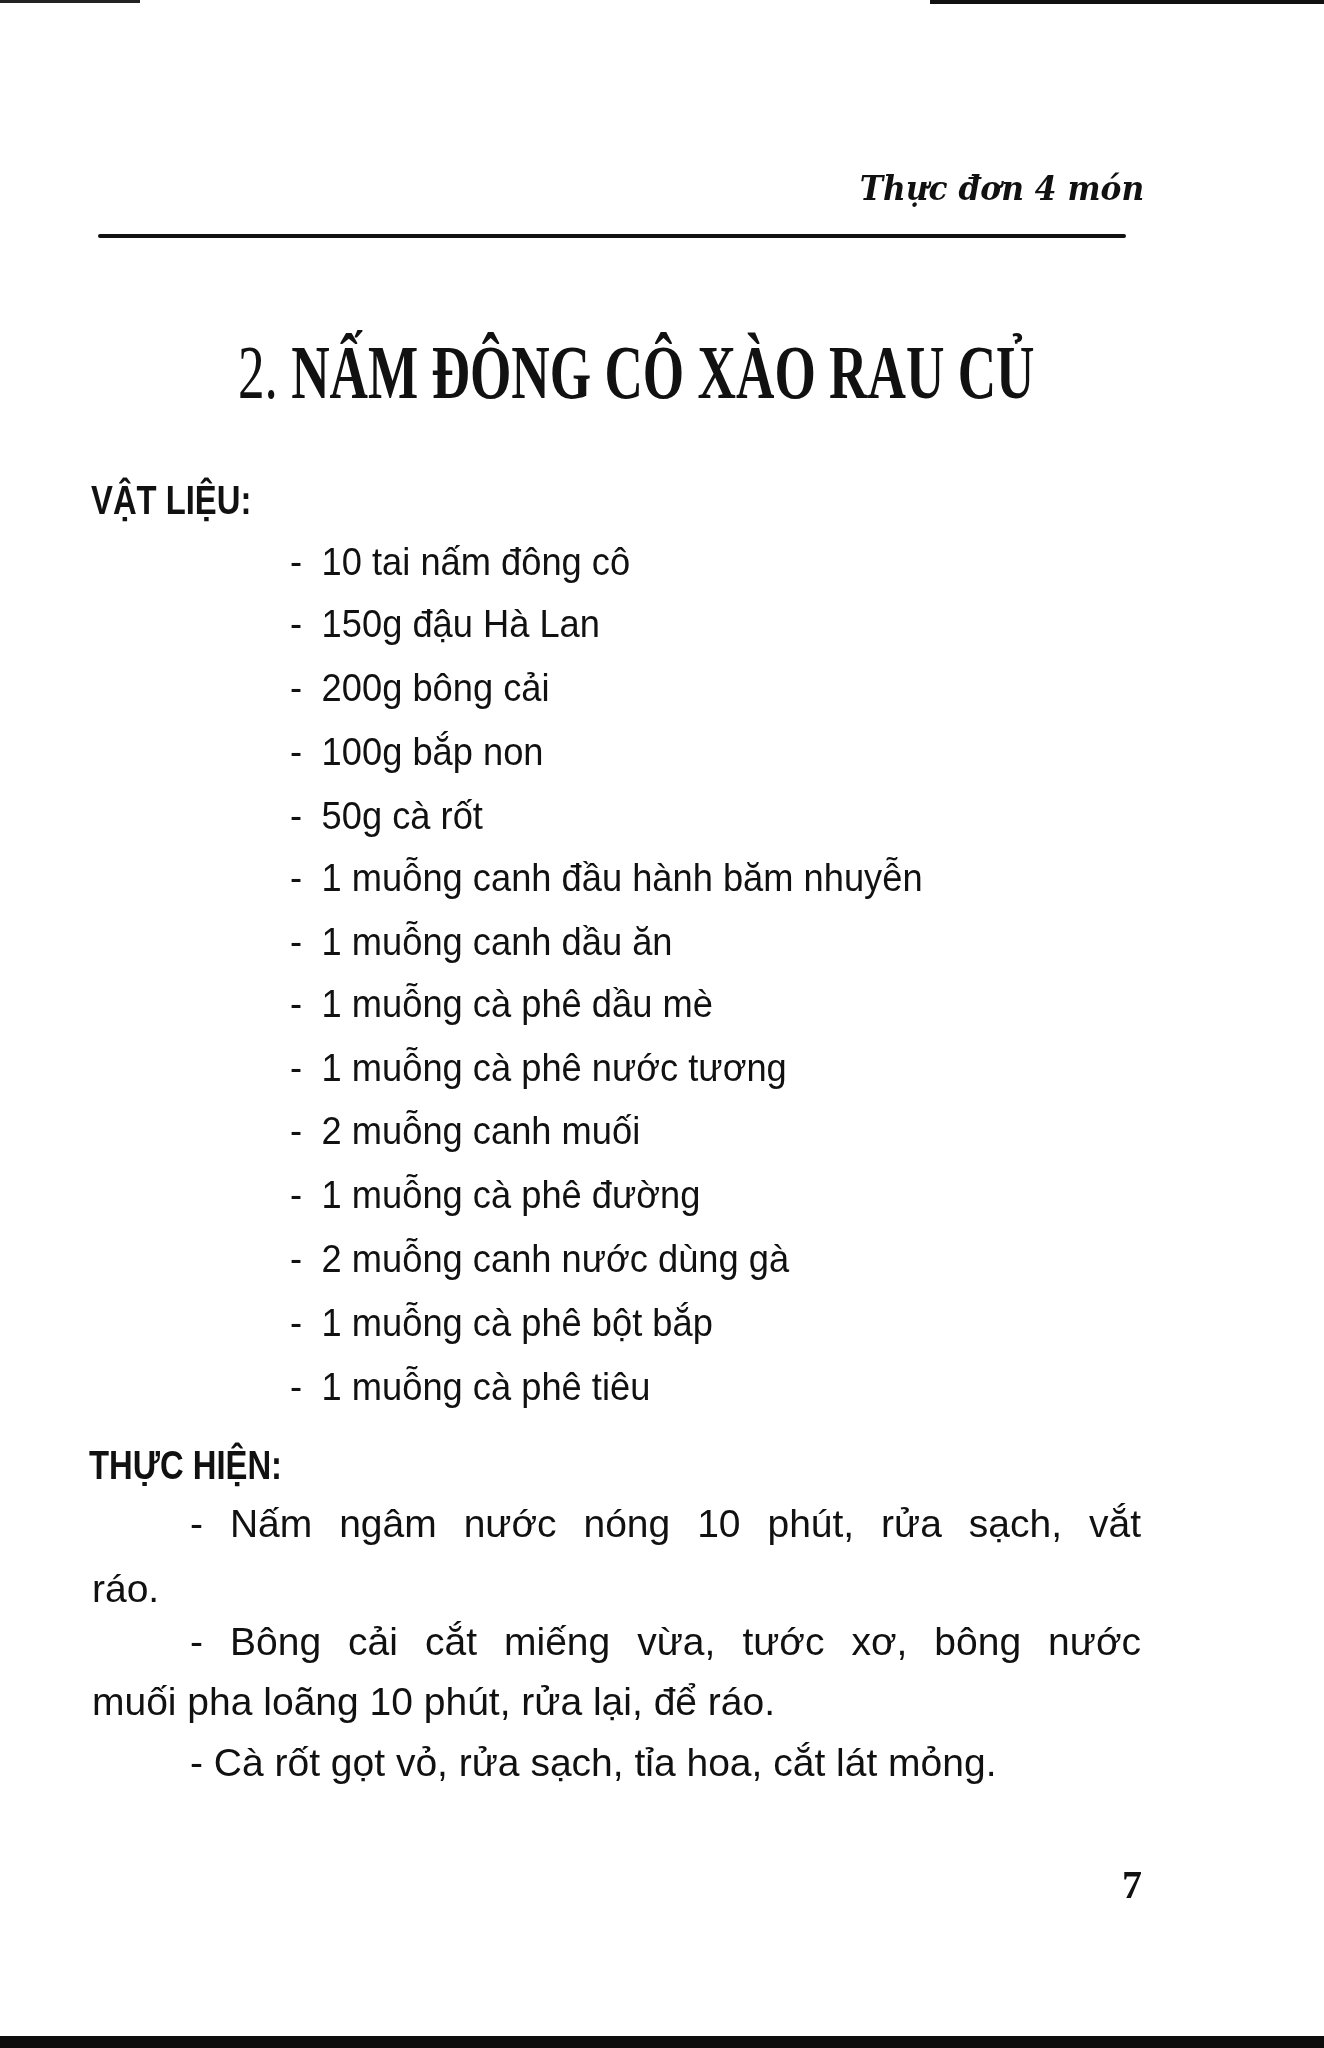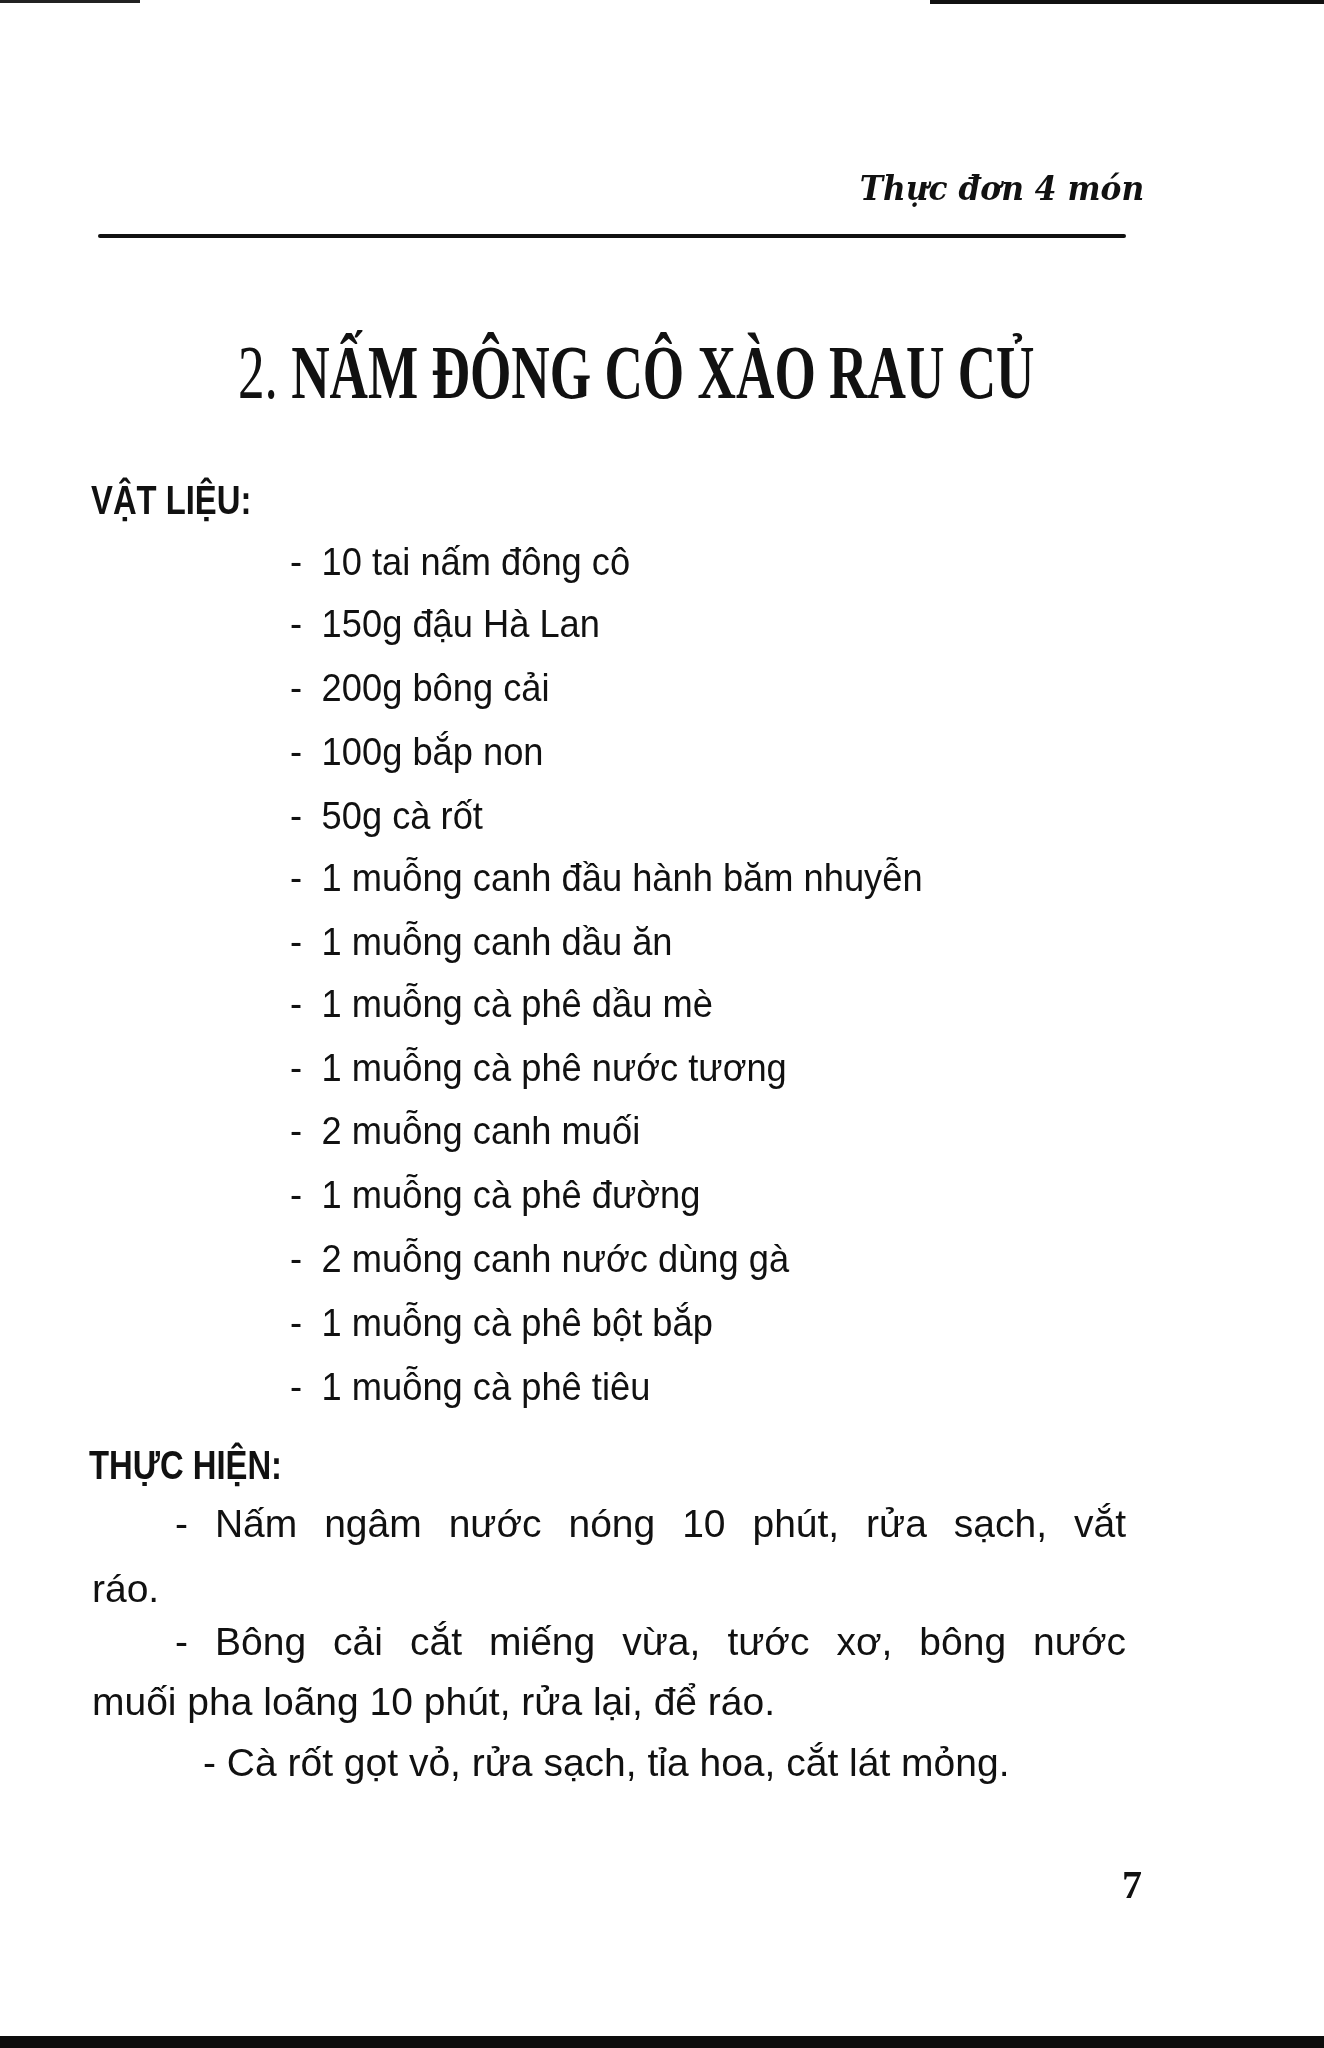--- a/index.html
+++ b/index.html
@@ -11,21 +11,21 @@
   .running-header { right:180px; top:166px; font-family:"DejaVu Serif", serif; font-weight:bold; font-style:italic; font-size:34px; line-height:44px; transform:scaleX(0.92); transform-origin:right center; }
   .header-rule { left:98px; top:234px; width:1028px; height:4px; background:#111; border-radius:2px; }
   .title { left:238px; top:330px; font-family:"Liberation Serif", serif; font-size:76px; line-height:84px; transform:scaleX(0.70); transform-origin:left center; }
   .title .num { font-weight:normal; }
   .title .txt { font-weight:bold; }
   .section-head { font-family:"Liberation Sans", sans-serif; font-weight:bold; font-size:40px; line-height:46px; transform:scaleX(0.82); transform-origin:left center; }
   .item { left:290px; font-family:"Liberation Sans", sans-serif; font-size:39px; line-height:46px; transform:scaleX(0.93); transform-origin:left center; }
   .item .dash { display:inline-block; width:34px; }
   .para { left:92px; width:1052px; font-family:"Liberation Sans", sans-serif; font-size:39px; line-height:46px; white-space:nowrap; }
   .para.justify { text-align:justify; text-align-last:justify; }
-  .para.indent { left:175px; width:951px; }
+  .para.indent { left:190px; width:951px; }
   .page-number { left:1122px; top:1862px; font-family:"Liberation Serif", serif; font-weight:bold; font-size:40px; line-height:46px; }
 </style>
 </head>
 <body>
 
 <div class="abs edge-top-left"></div>
 <div class="abs edge-top-right"></div>
 
 <div class="abs running-header">Thực đơn 4 món</div>
 <div class="abs header-rule"></div>
@@ -54,18 +54,18 @@
   <div class="abs item" style="top:1364px;"><span class="dash">-</span><span>1 muỗng cà phê tiêu</span></div>
 </div>
 
 <div class="abs section-head" style="left:89px; top:1442px;">THỰC HIỆN:</div>
 
 <div>
   <div class="abs para indent justify" style="top:1501px;">- Nấm ngâm nước nóng 10 phút, rửa sạch, vắt</div>
   <div class="abs para" style="top:1566px;">ráo.</div>
   <div class="abs para indent justify" style="top:1619px;">- Bông cải cắt miếng vừa, tước xơ, bông nước</div>
   <div class="abs para" style="top:1679px;">muối pha loãng 10 phút, rửa lại, để ráo.</div>
-  <div class="abs para indent" style="top:1740px;margin-left:28px;">- Cà rốt gọt vỏ, rửa sạch, tỉa hoa, cắt lát mỏng.</div>
+  <div class="abs para indent" style="top:1740px;">- Cà rốt gọt vỏ, rửa sạch, tỉa hoa, cắt lát mỏng.</div>
 </div>
 
 <div class="abs page-number">7</div>
 
 <div class="abs edge-bottom"></div>
 
 </body></html>

